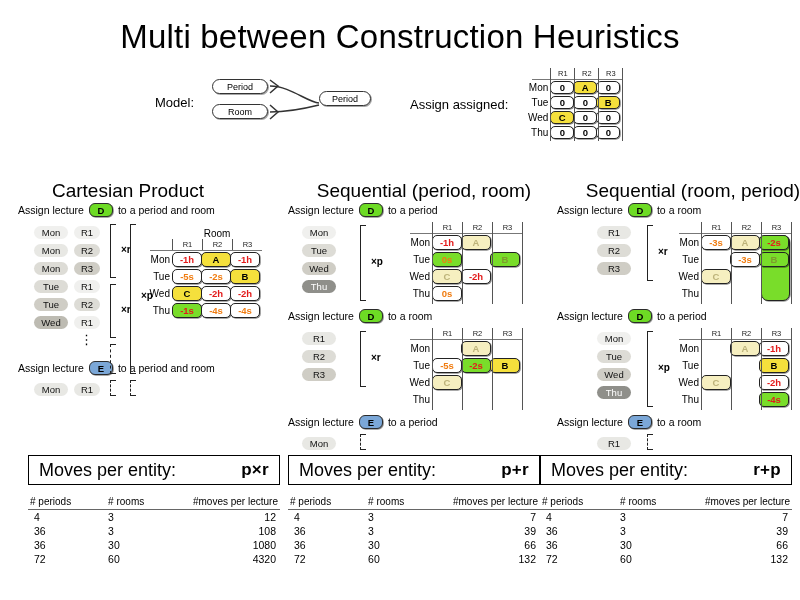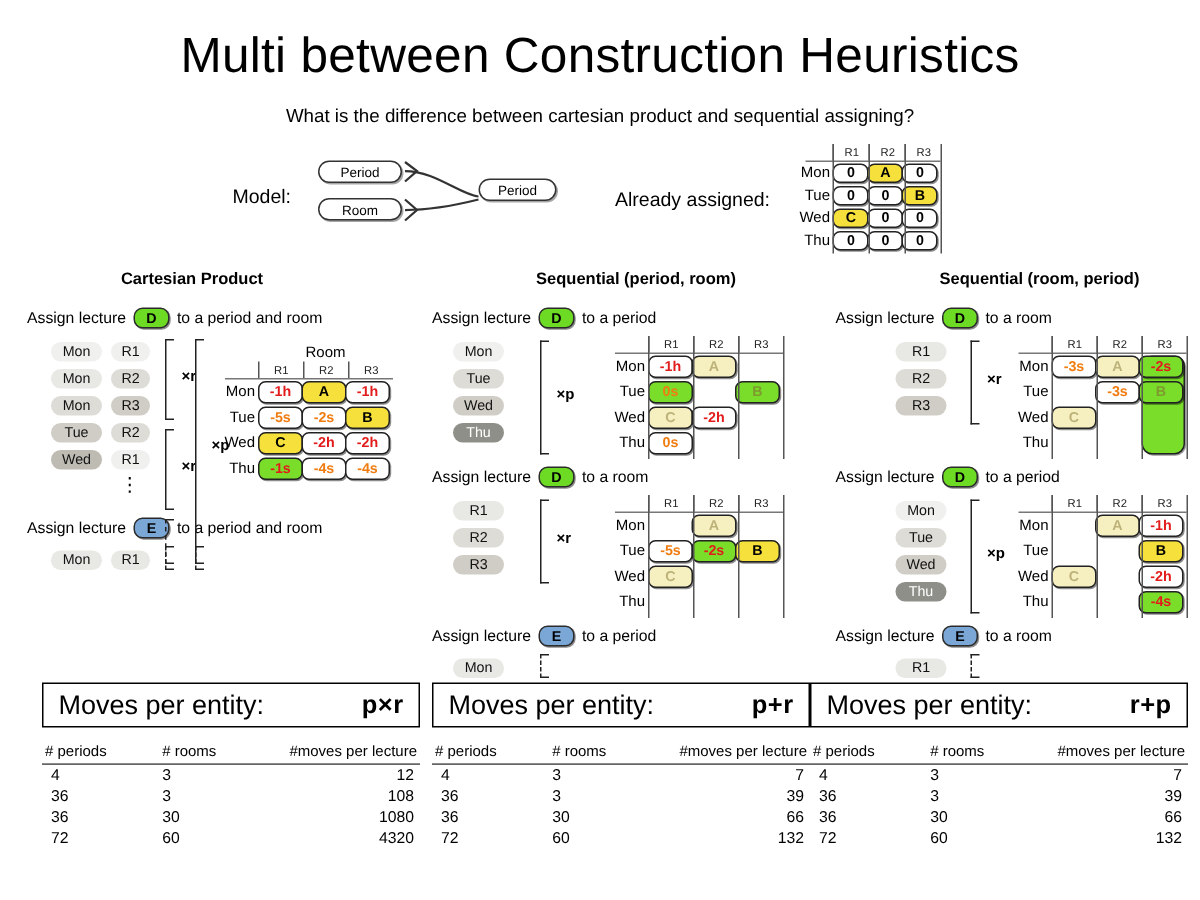--- a/index.html
+++ b/index.html
@@ -93,21 +93,21 @@
 
   .vrule { position:absolute; top:0; bottom:0; width:0; border-left:1.3px solid #555; }
 
   
   .cols { position:absolute; top:180px; left:0; width:800px; height:275px; }
   .col { position:absolute; top:0; width:260px; }
   .col-1 { left: 18px; }
   .col-2 { left: 288px; }
   .col-3 { left: 557px; }
 
-  .col-title { font-size: 11px; font-weight:bold; text-align:center; margin-bottom: 12px; }
+  .col-title { font-size: 19px; font-weight:normal; text-align:center; }
   .col-3 .col-title, .col-2 .col-title { text-align:center; padding-left:12px;}
   .col-1 .col-title { text-align:center; padding-right:40px;}
 
   .assign-line { font-size: 10.5px; display:flex; align-items:center; height:16px; }
   .assign-line .pre { margin-right:5px; }
   .assign-line .post { margin-left:5px; }
   .chip {
     display:inline-block; width:24px; height:14px; line-height:13px;
     border-radius:6px; border:1.3px solid #2b2b2b; text-align:center;
     font-size:9.5px; font-weight:bold;
@@ -155,41 +155,40 @@
     padding:1px 2px 2px 2px; font-size:10px;
   }
   .mtable th.r, .mtable td.r { text-align:right; }
   .mtable td { padding:1px 2px; }
 </style>
 </head>
 <body>
 
 <div>
   <div class="slide-title">Multi between Construction Heuristics</div>
-  <div class="slide-subtitle">What is the difference between cartesian product and sequential assigning?</div>
 
   <div class="header-row">
 
     <div class="model-block">
       <span class="model-label">Model:</span>
       <div class="model-diagram">
         <svg width="185" height="48">
           <path d="M107,25 C95,24 78,8 58,8" fill="none" stroke="#333" stroke-width="1.5"></path>
           <path d="M107,27 C95,30 78,34 58,34" fill="none" stroke="#333" stroke-width="1.5"></path>
           <path d="M58,2 L66,8 L58,15" fill="none" stroke="#333" stroke-width="1.5"></path>
           <path d="M58,27 L66,34 L58,41" fill="none" stroke="#333" stroke-width="1.5"></path>
         </svg>
         <div class="pill period">Period</div>
         <div class="pill room">Room</div>
         <div class="pill lecture">Period</div>
       </div>
     </div>
 
     <div class="assigned-block">
-      <span class="assigned-label">Already assigned:</span>
+      <span class="assigned-label">Assign assigned:</span>
       <div id="assigned-grid">
           <div class="grid" style="--rh:15px;--rowlabel:26px;position:relative">
             <div class="colhdr">
               <span style="width:24px">R1</span>
               <span style="width:24px">R2</span>
               <span style="width:24px">R3</span>
             </div>
             <div class="hline" style="width:90px"></div>
             <div class="grow">
               <div class="rlbl">Mon</div>
@@ -240,20 +239,21 @@
       <div class="assign-line" style="margin-bottom:4px">
         <span class="pre">Assign lecture</span>
         <span class="chip green">D</span>
         <span class="post">to a period and room</span>
       </div>
       <div style="display:flex;align-items:flex-start;margin-bottom:6px">
         <div style="position:relative;width:118px">
           <div class="prow" style="padding-left:16px"><span class="tag g0">Mon</span><span class="tag g0" style="margin-left:6px;min-width:26px">R1</span></div>
           <div class="prow" style="padding-left:16px"><span class="tag g1">Mon</span><span class="tag g2" style="margin-left:6px;min-width:26px">R2</span></div>
           <div class="prow" style="padding-left:16px"><span class="tag g2">Mon</span><span class="tag g3" style="margin-left:6px;min-width:26px">R3</span></div>
+          <div class="prow" style="padding-left:16px"><span class="tag g2">Tue</span><span class="tag g0" style="margin-left:6px;min-width:26px">R1</span></div>
           <div class="prow" style="padding-left:16px"><span class="tag g3">Tue</span><span class="tag g2" style="margin-left:6px;min-width:26px">R2</span></div>
           <div class="prow" style="padding-left:16px"><span class="tag g4">Wed</span><span class="tag g0" style="margin-left:6px;min-width:26px">R1</span></div>
           <div class="prow" style="padding-left:16px;height:14px"><span style="min-width:34px;display:inline-block"></span><span class="dots" style="margin-left:6px;min-width:26px;text-align:center;display:inline-block">⋮</span></div>
           <div class="brace" style="position:absolute;left:92px;top:2px;height:54px"></div>
           <span class="mult" style="position:absolute;left:100px;top:22px">×r</span>
           <div class="brace" style="position:absolute;left:92px;top:62px;height:54px"></div>
           <span class="mult" style="position:absolute;left:100px;top:82px">×r</span>
           <div class="brace dashed" style="position:absolute;left:92px;top:122px;height:30px"></div>
           <div class="brace" style="position:absolute;left:112px;top:2px;height:150px"></div>
           <span class="mult" style="position:absolute;left:120px;top:68px">×p</span>

